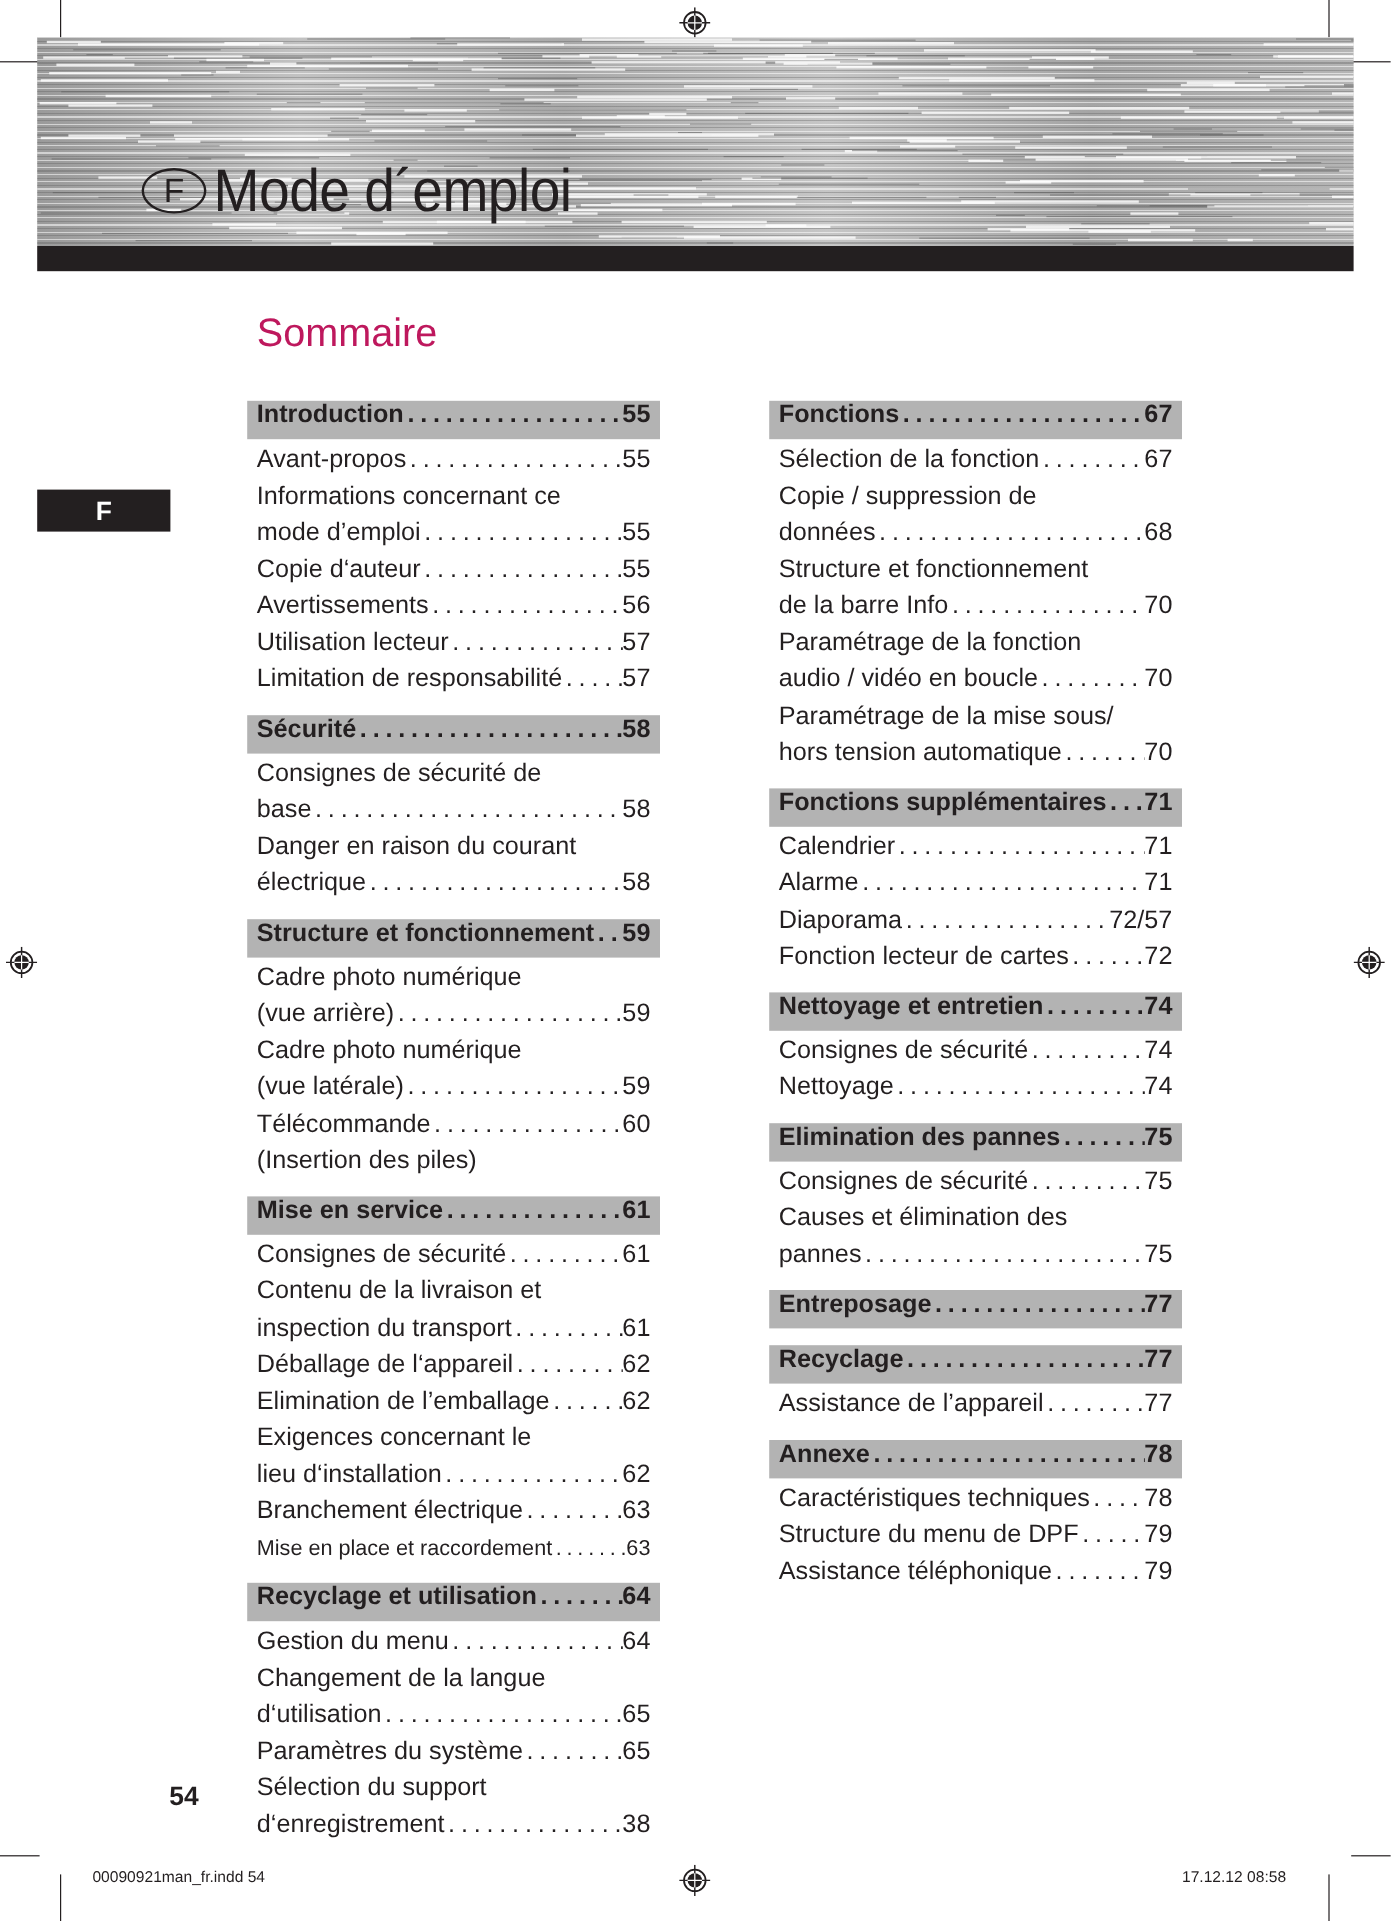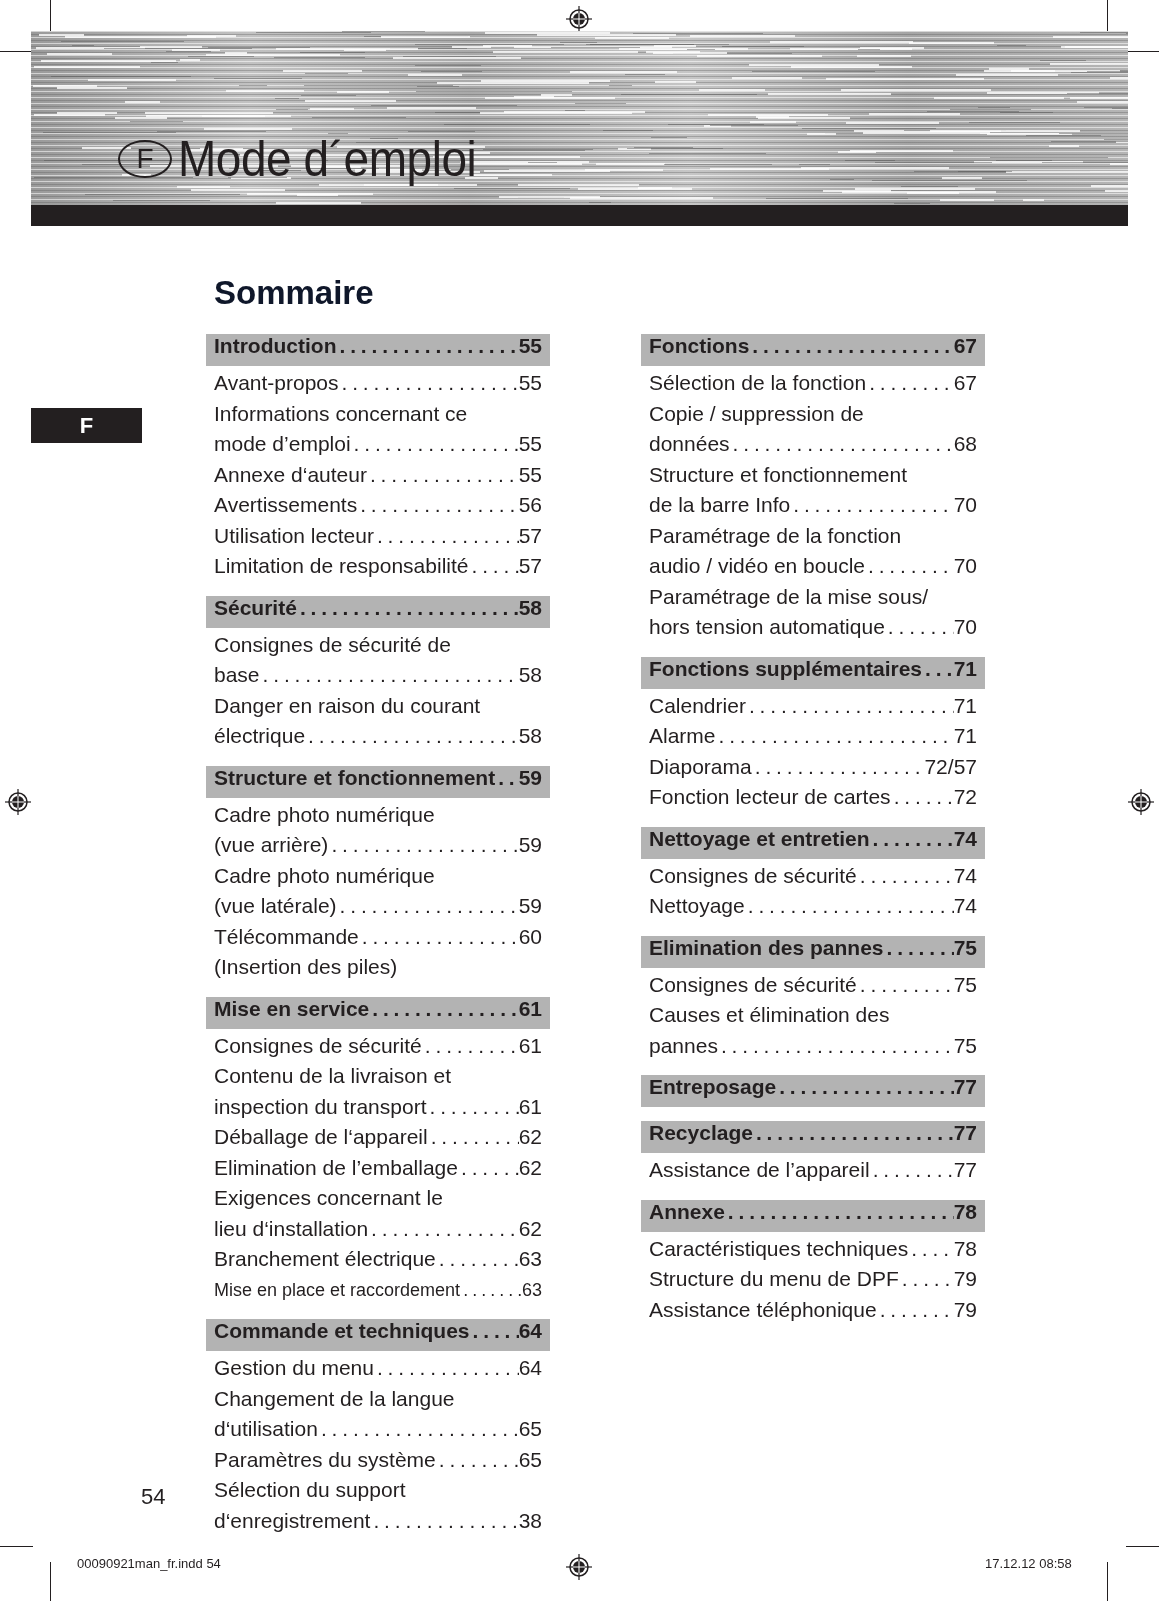--- a/index.html
+++ b/index.html
@@ -21,39 +21,39 @@
   .banner-bar { position: absolute; left: 31px; top: 205px; width: 1097px; height: 21px; background: #231f20; }
   .banner-title { position: absolute; left: 118px; top: 130px; display: flex; align-items: center; }
   .lang-circle { width: 54px; height: 38px; border: 2px solid #231f20; border-radius: 50%;
     display: flex; align-items: center; justify-content: center; font-size: 28px; font-weight: normal;
     color: #231f20; margin-right: 6px; box-sizing: border-box; }
   .title-text { font-size: 50px; color: #231f20; letter-spacing: -0.5px; transform: scaleX(0.92); transform-origin: left center; }
 
   .side-tab { position: absolute; left: 31px; top: 408px; width: 111px; height: 35px; background: #231f20;
     color: #ffffff; font-weight: bold; font-size: 22px; display: flex; align-items: center; justify-content: center; }
 
-  .heading { position: absolute; left: 214px; top: 274px; font-size: 33px; font-weight: bold; color: #0f172a; }
+  .heading { position: absolute; left: 214px; top: 258px; font-size: 33px; font-weight: normal; color: #be185d; }
 
   .col { position: absolute; width: 344px; }
   .col.left { left: 206px; top: 334px; }
   .col.right { left: 641px; top: 334px; }
 
   .section { margin-bottom: 14px; }
   .sec-head { background: #b3b3b3; height: 32px; display: flex; align-items: center; padding: 0 8px 0 8px;
     font-weight: bold; font-size: 21px; color: #231f20; box-sizing: border-box; }
   .entries { padding: 2px 8px 0 8px; }
   .entry { font-size: 21px; line-height: 30.5px; color: #231f20; }
   .row { display: flex; align-items: baseline; white-space: nowrap; }
   .row .lbl { flex: 0 0 auto; }
   .row .dots { flex: 1 1 auto; overflow: hidden; letter-spacing: 5px; padding-left: 3px; color: #231f20; }
   .row .dots::before { content: ". . . . . . . . . . . . . . . . . . . . . . . . . . . . . . . . . . . . . . . . . . ."; letter-spacing: 0; word-spacing: -1px; }
   .row .pg { flex: 0 0 auto; }
   .entry.small { font-size: 18px; }
 
-  .page-num { position: absolute; left: 141px; top: 1484px; font-size: 22px; font-weight: normal; }
+  .page-num { position: absolute; left: 141px; top: 1484px; font-size: 22px; font-weight: bold; }
   .slug { position: absolute; top: 1556px; font-size: 13px; color: #231f20; }
 </style>
 </head>
 <body>
 
 <div class="crop" style="left:50px;top:0;width:1px;height:38px;"></div>
 <div class="crop" style="left:0;top:51px;width:33px;height:1px;"></div>
 <div class="crop" style="left:1107px;top:0;width:1px;height:38px;"></div>
 <div class="crop" style="left:1126px;top:51px;width:33px;height:1px;"></div>
 <div class="crop" style="left:0;top:1546px;width:33px;height:1px;"></div>
@@ -386,21 +386,21 @@
             <span class="lbl">Informations concernant ce</span>
           </div>
           <div class="row">
             <span class="lbl">mode d’emploi</span>
             <span class="dots"></span>
             <span class="pg">55</span>
           </div>
         </div>
         <div class="entry">
           <div class="row">
-            <span class="lbl">Annexe d‘auteur</span>
+            <span class="lbl">Copie d‘auteur</span>
             <span class="dots"></span>
             <span class="pg">55</span>
           </div>
         </div>
         <div class="entry">
           <div class="row">
             <span class="lbl">Avertissements</span>
             <span class="dots"></span>
             <span class="pg">56</span>
           </div>
@@ -550,21 +550,21 @@
           <div class="row">
             <span class="lbl">Mise en place et raccordement</span>
             <span class="dots"></span>
             <span class="pg">63</span>
           </div>
         </div>
       </div>
     </div>
     <div class="section">
       <div class="sec-head row">
-        <span class="lbl">Commande et techniques</span>
+        <span class="lbl">Recyclage et utilisation</span>
         <span class="dots"></span>
         <span class="pg">64</span>
       </div>
       <div class="entries">
         <div class="entry">
           <div class="row">
             <span class="lbl">Gestion du menu</span>
             <span class="dots"></span>
             <span class="pg">64</span>
           </div>

